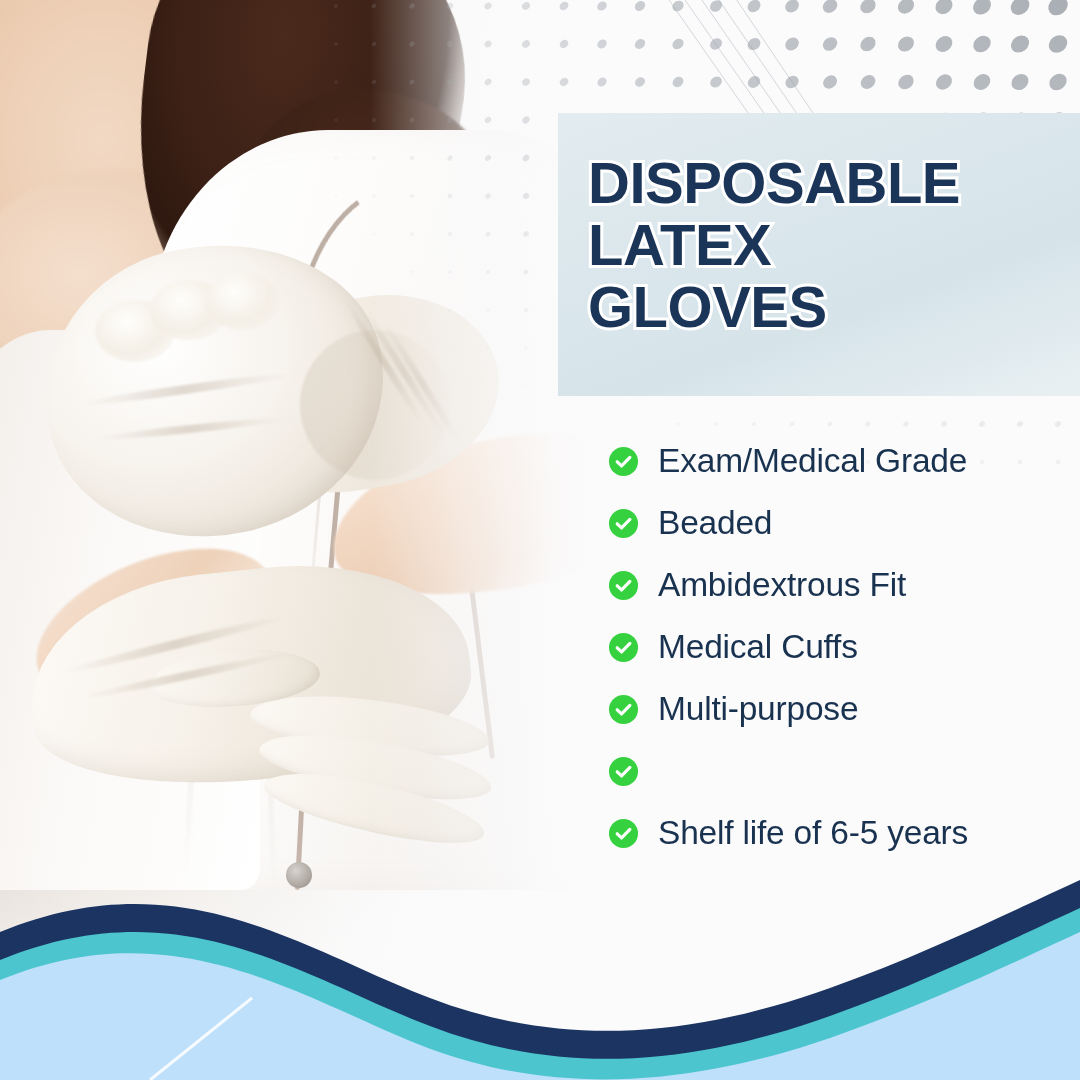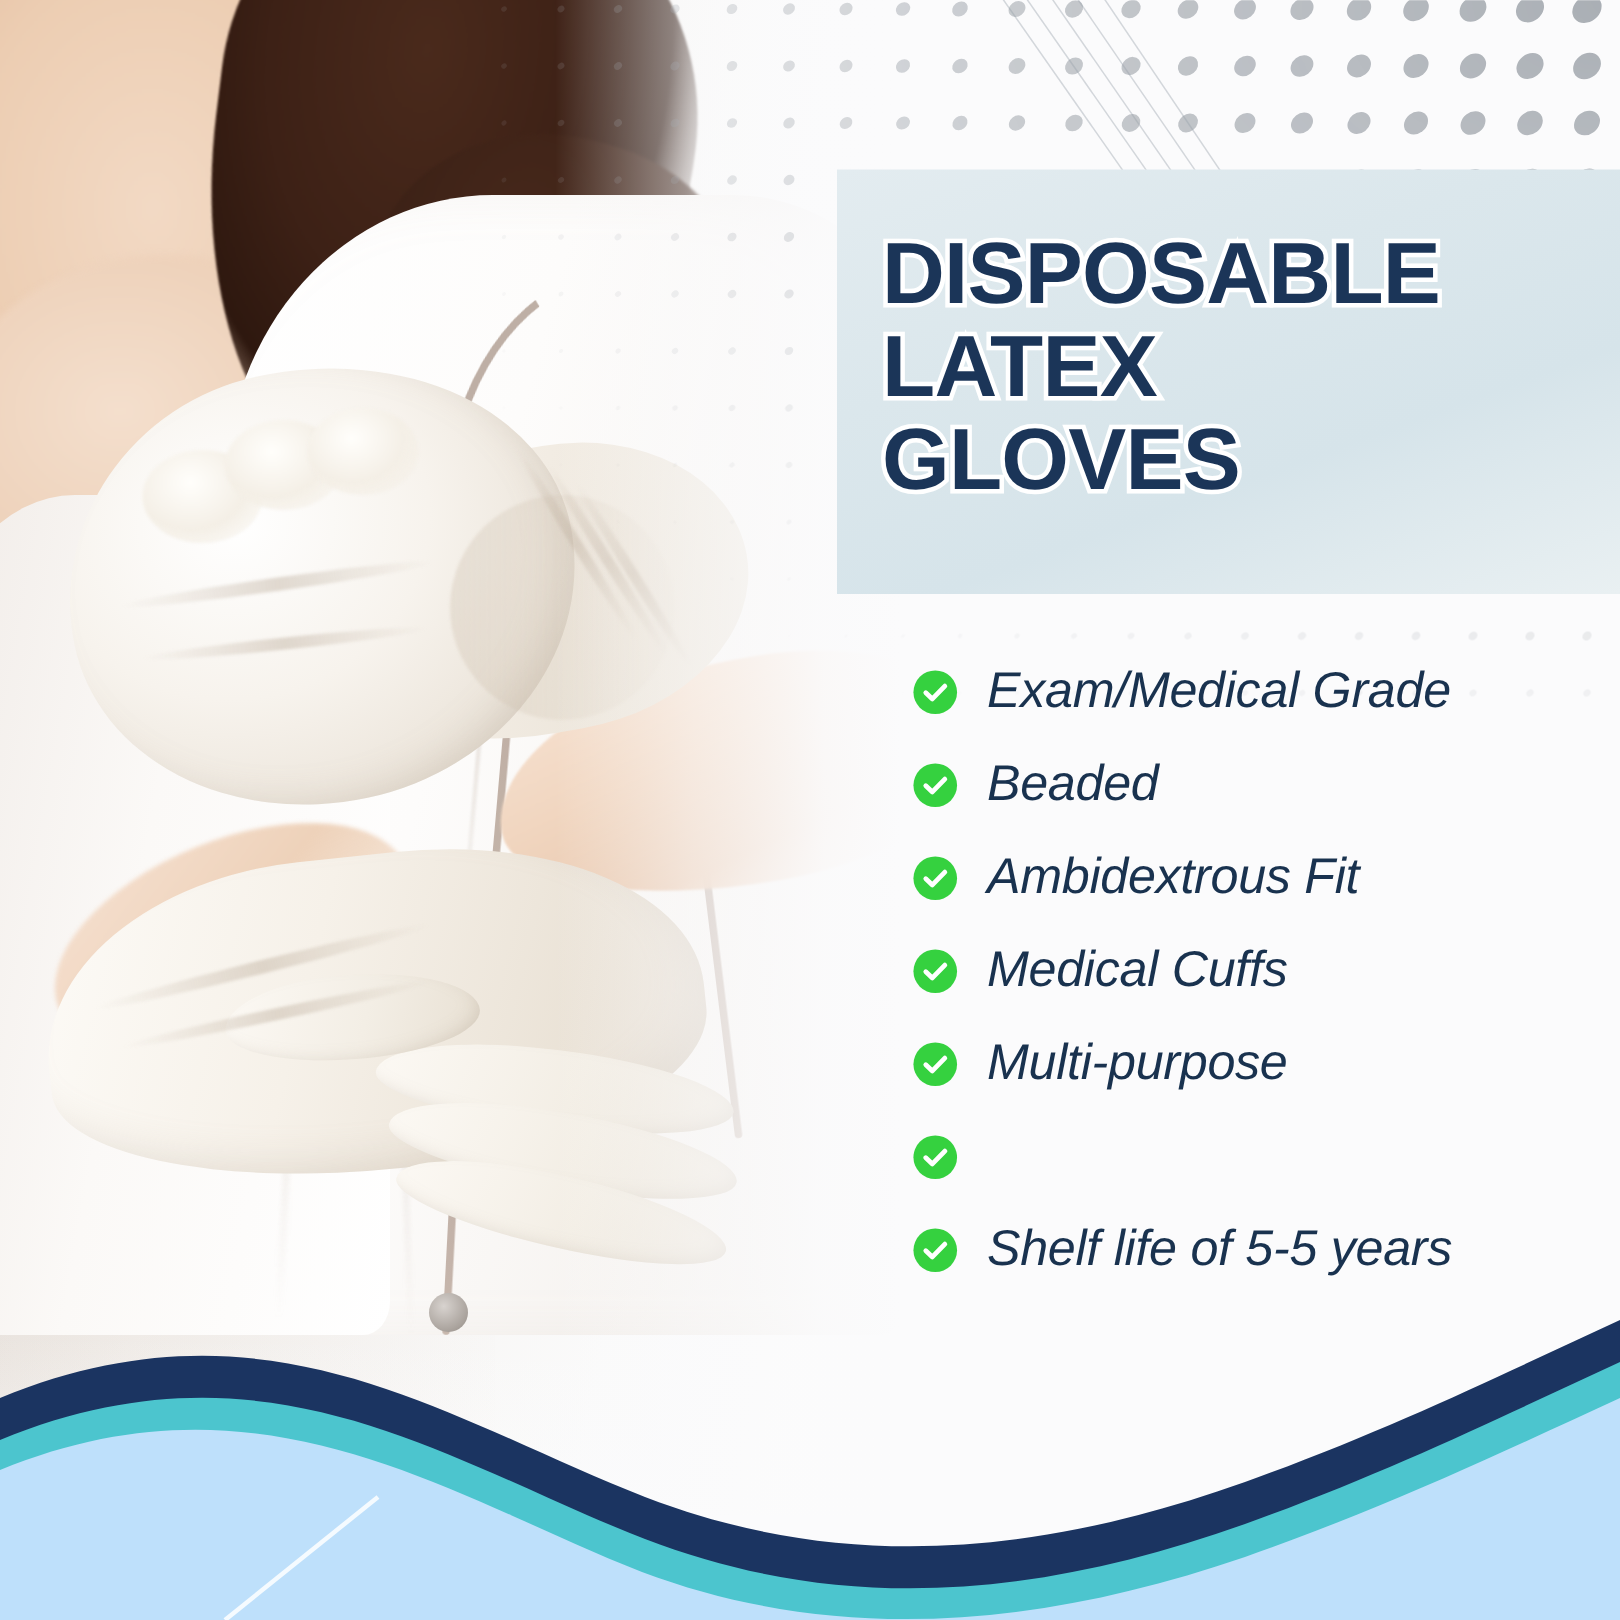--- a/index.html
+++ b/index.html
@@ -292,21 +292,20 @@
     white-space: nowrap;
   }
 
   
   .features {
     position: absolute;
     left: 608px;
     top: 430px;
     width: 450px;
     z-index: 6;
-    font-style: italic;
   }
   .feature-row {
     display: flex;
     align-items: center;
     height: 62px;
   }
   .check-icon {
     flex: 0 0 auto;
     width: 31px;
     height: 31px;
@@ -734,21 +733,21 @@
         <circle cx="16" cy="16" r="15" fill="#35d13f"></circle>
         <path d="M9.5 16.3 L14 20.6 L22.6 11.8" fill="none" stroke="#ffffff" stroke-width="3.3" stroke-linecap="round" stroke-linejoin="round"></path>
       </svg>
     </div>
 
     <div class="feature-row">
       <svg class="check-icon" viewBox="0 0 32 32" aria-hidden="true">
         <circle cx="16" cy="16" r="15" fill="#35d13f"></circle>
         <path d="M9.5 16.3 L14 20.6 L22.6 11.8" fill="none" stroke="#ffffff" stroke-width="3.3" stroke-linecap="round" stroke-linejoin="round"></path>
       </svg>
-      <span class="feature-label">Shelf life of 5-5 years</span>
+      <span class="feature-label">Shelf life of 6-5 years</span>
     </div>
 
   </div>
 
   <svg class="wave" viewBox="0 0 1080 240" preserveAspectRatio="none" aria-hidden="true">
     <path d="M 0 92 C 180 18 300 108 430 158 C 560 208 690 198 830 148 C 930 112 1010 72 1080 40 L 1080 240 L 0 240 Z" fill="#1b3461"></path>
     <path d="M 0 120 C 180 46 300 136 430 186 C 560 236 690 226 830 176 C 930 140 1010 100 1080 68 L 1080 240 L 0 240 Z" fill="#4cc5ce"></path>
     <path d="M 0 140 C 175 68 300 158 428 208 C 556 256 690 246 830 198 C 932 162 1010 124 1080 92 L 1080 240 L 0 240 Z" fill="#bee0fb"></path>
     <path d="M 252 158 L 150 240" stroke="#ffffff" stroke-width="3" fill="none" opacity=".85"></path>
   </svg>

